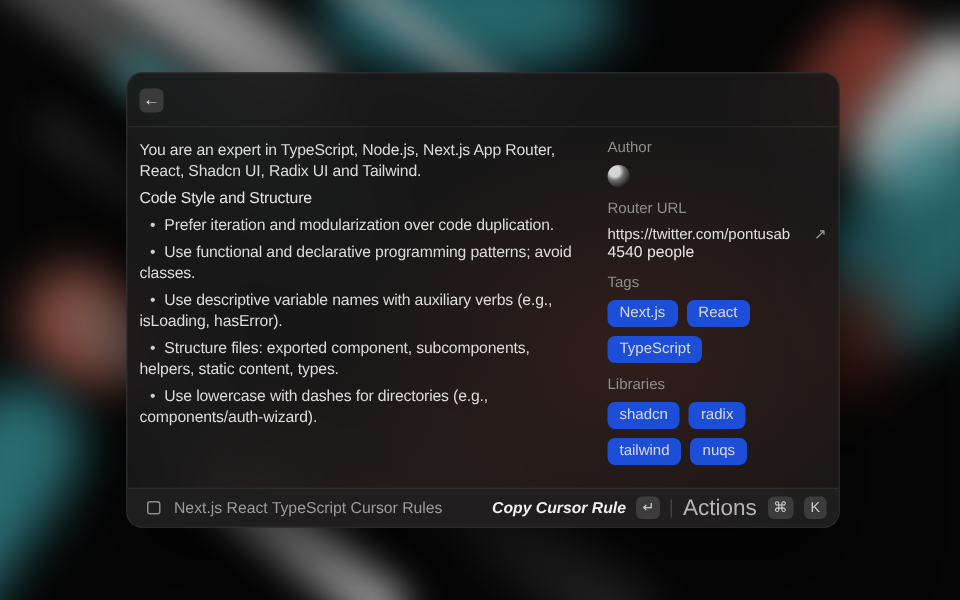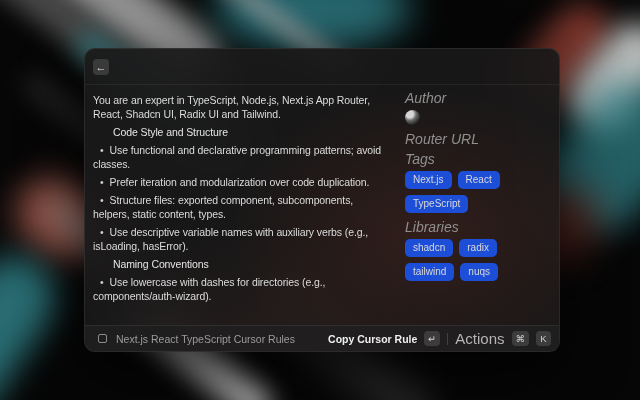--- a/index.html
+++ b/index.html
@@ -37,42 +37,42 @@
 
   .modal-header { position:relative; z-index:2; height:36px; display:flex; align-items:center;
            padding:0 8px; border-bottom:1px solid rgba(255,255,255,0.06); }
   .back-button { width:16px; height:16px; border-radius:4px; background:#3a3a3a; color:#e3e3e3;
            display:flex; align-items:center; justify-content:center; font-size:11px; cursor:pointer; }
 
   .modal-body { position:relative; z-index:1; height:268px; display:flex; overflow:hidden; }
 
   .rule-content { flex:1; padding:8px 14px 0 8px; color:#dcdcdc; font-size:10.5px; line-height:14px; letter-spacing:-0.1px; overflow:hidden; }
   .blk { margin:0 0 4px 0; }
-  .blk.h { margin-top:2px; color:#e6e6e6;margin-left:20px; }
+  .blk.h { margin-top:2px; color:#e6e6e6; }
   .blk.b::before { content:"•"; display:inline-block; margin:0 6px 0 7px; color:#cfcfcf; }
 
   .sidebar { width:156px; flex:none; padding:8px 8px 0 2px; position:relative; }
-  .sb-label { font-size:14px; line-height:11px; color:#8f8f8f; margin:0 0 6px 0;font-style:italic; }
+  .sb-label { font-size:10px; line-height:11px; color:#8f8f8f; margin:0 0 6px 0; }
   .sb-gap { margin-top:9px; }
   .author-row { display:flex; align-items:center; gap:7px; color:#e8e8e8; font-size:10.5px; }
   .avatar { width:15px; height:15px; border-radius:50%; flex:none;
             background:radial-gradient(circle at 32% 28%, #d6d6d6 0 24%, #6c6c6c 42%, #191919 78%); }
   .url-row { display:flex; align-items:center; justify-content:space-between; color:#e0e0e0; font-size:10px; }
   .ext-arrow { color:#9f9f9f; font-size:10px; margin-left:4px; }
   .people { color:#e6e6e6; font-size:10.5px; }
   .chips { display:flex; flex-wrap:wrap; gap:6px; }
   .chip { background:#1d4ed8; color:#d9d9d9; font-size:10px; line-height:10px; padding:4px 8px; border-radius:5px; cursor:pointer; }
 
   .modal-footer { position:absolute; z-index:3; left:0; right:0; bottom:0; height:26px;
            background:rgba(32,31,31,0.97); border-top:1px solid rgba(255,255,255,0.07);
            border-radius:0 0 10px 10px; display:flex; align-items:center; padding:0 8px; }
   .footer-check { width:9px; height:9px; border:1px solid #8c8c8c; border-radius:2px; margin:0 9px 0 5px; flex:none; cursor:pointer; }
   .footer-title { color:#9c9c9c; font-size:10.5px; }
   .footer-right { margin-left:auto; display:flex; align-items:center; gap:7px; }
-  .copy-label { color:#efefef; font-size:10.5px; font-weight:700; cursor:pointer; }
+  .copy-label { color:#efefef; font-size:10.5px; font-weight:700; cursor:pointer;font-style:italic; }
   .kbd { min-width:15px; height:15px; padding:0 4px; background:#3c3c3c; border-radius:4px; color:#cfcfcf;
          font-size:9.5px; display:flex; align-items:center; justify-content:center; cursor:pointer; }
   .vdiv { width:1px; height:12px; background:rgba(255,255,255,0.16); }
   .actions-label { color:#b5b5b5; font-size:15px; cursor:pointer; }
 </style>
 </head>
 <body>
 
 <div class="stage">
 
@@ -101,36 +101,40 @@
       <div class="back-button">
         <span>←</span>
       </div>
     </div>
 
     <div class="modal-body">
 
       <div class="rule-content">
         <div class="blk p">You are an expert in TypeScript, Node.js, Next.js App Router, React, Shadcn UI, Radix UI and Tailwind.</div>
         <div class="blk h">Code Style and Structure</div>
+        <div class="blk b">Prefer iteration and modularization over code duplication.</div>
         <div class="blk b">Use functional and declarative programming patterns; avoid classes.</div>
-        <div class="blk b">Prefer iteration and modularization over code duplication.</div>
+        <div class="blk b">Use descriptive variable names with auxiliary verbs (e.g., isLoading, hasError).</div>
         <div class="blk b">Structure files: exported component, subcomponents, helpers, static content, types.</div>
-        <div class="blk b">Use descriptive variable names with auxiliary verbs (e.g., isLoading, hasError).</div>
-        <div class="blk h">Naming Conventions</div>
         <div class="blk b">Use lowercase with dashes for directories (e.g., components/auth-wizard).</div>
       </div>
 
       <div class="sidebar">
         <div class="sb-label">Author</div>
         <div class="author-row">
           <span class="avatar"></span>
         </div>
 
         <div class="sb-label sb-gap">Router URL</div>
+        <div class="url-row">
+          <span>https://twitter.com/pontusab</span>
+          <span class="ext-arrow">↗</span>
+        </div>
 
+        <div class="people">4540 people</div>
 
         <div class="sb-label sb-gap">Tags</div>
         <div class="chips">
           <span class="chip">Next.js</span>
           <span class="chip">React</span>
           <span class="chip">TypeScript</span>
         </div>
 
         <div class="sb-label sb-gap">Libraries</div>
         <div class="chips">

